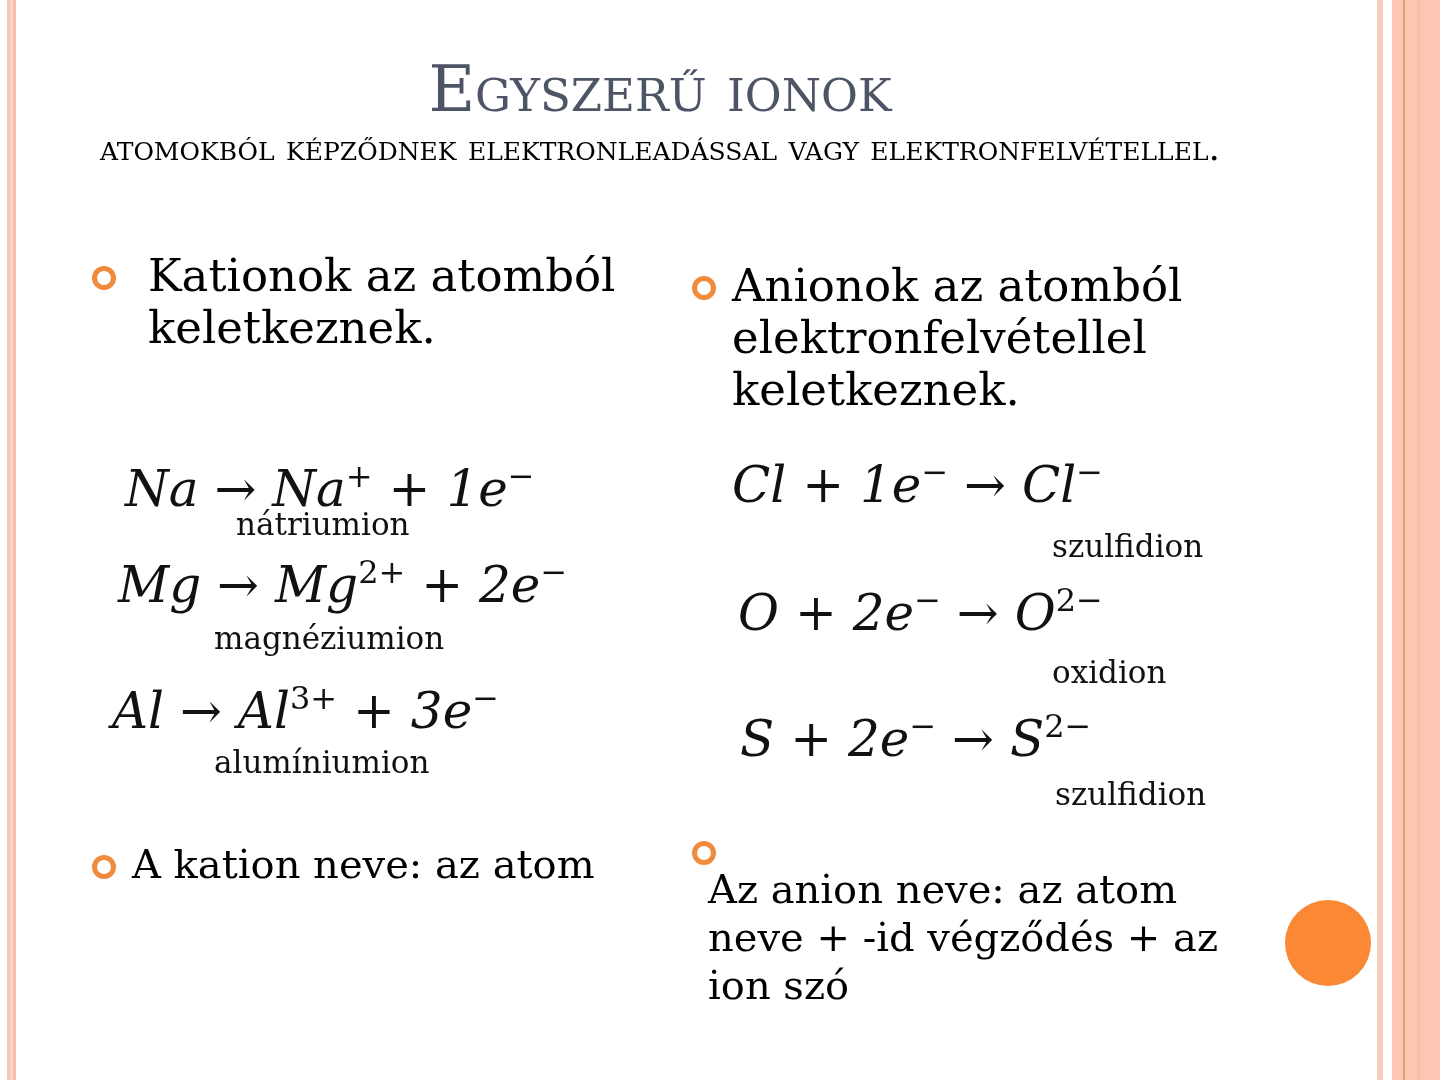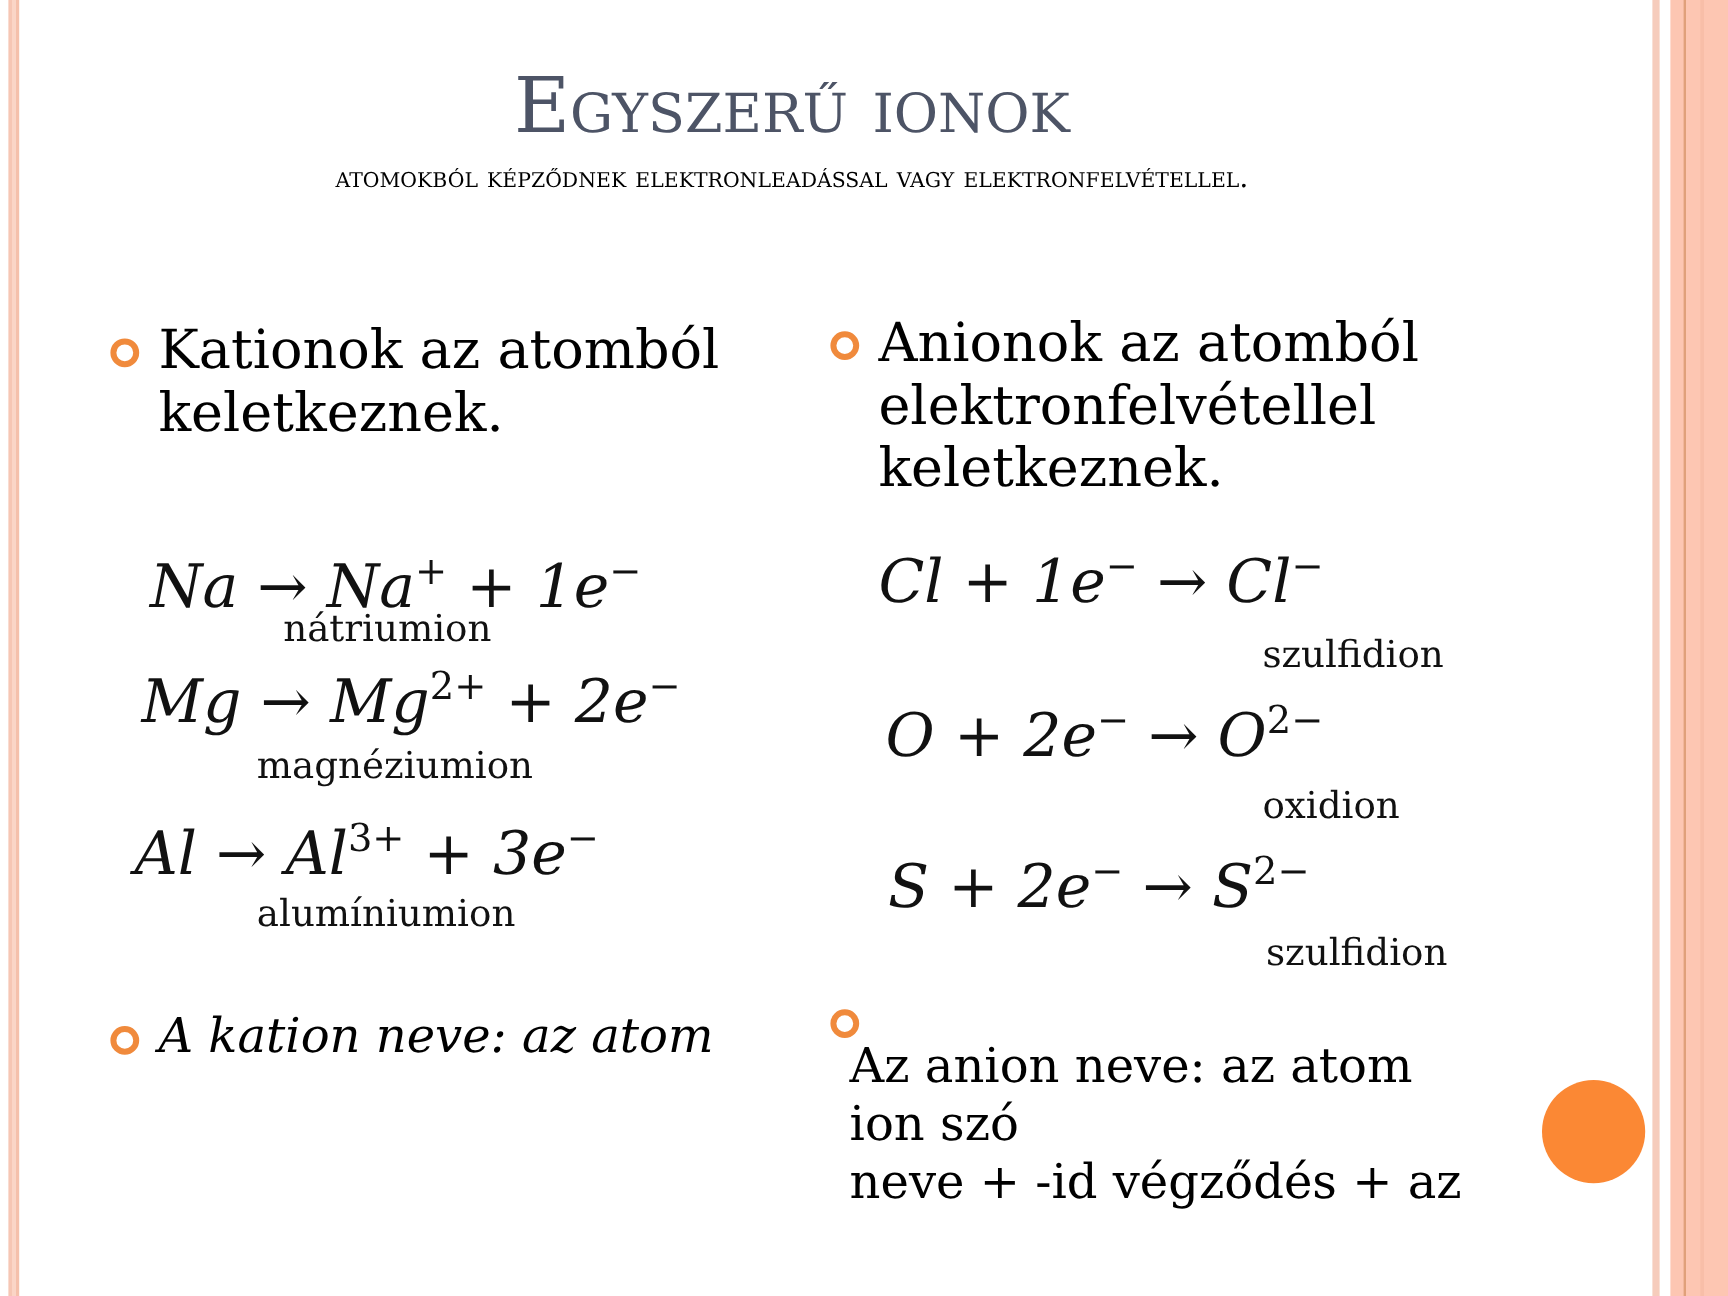--- a/index.html
+++ b/index.html
@@ -9,21 +9,21 @@
   .border-left-b { position:absolute; left:10px; top:0; width:3px; height:1080px; background:#fbd5c6; }
   .border-left-c { position:absolute; left:13px; top:0; width:3px; height:1080px; background:#f5c0ab; }
   .border-right-thin { position:absolute; left:1377px; top:0; width:6px; height:1080px; background:#f6ccbc; }
   .border-right-band { position:absolute; left:1392px; top:0; width:48px; height:1080px; background:#fdc6b2; }
   .border-right-line { position:absolute; left:1403px; top:0; width:2px; height:1080px; background:#e0a07a; }
   .border-right-shade { position:absolute; left:1417px; top:0; width:3px; height:1080px; background:#f8bea8; }
 
   .title { position:absolute; left:0; width:1320px; top:52px; text-align:center;
            font-size:64px; color:#4d5466; font-variant:small-caps; letter-spacing:0px; }
   .subtitle { position:absolute; left:60px; width:1200px; top:122px; text-align:center;
-              font-size:24px; line-height:52px; color:#000; font-variant:small-caps; text-transform:lowercase; }
+              font-size:36px; line-height:52px; color:#000; font-variant:small-caps; text-transform:lowercase; }
 
   .bullet { position:absolute; display:flex; align-items:flex-start; }
   .dot { width:14px; height:14px; border:5px solid #f08a3c; border-radius:50%; flex:none; box-sizing:content-box; }
   .btext { font-size:45px; line-height:52px; color:#000; }
   .btext.small { font-size:40px; line-height:48px; }
 
   .eq { position:absolute; font-family:"DejaVu Serif","Liberation Serif",serif; font-style:italic; font-size:50px; color:#111; white-space:nowrap; }
   .eq .up { font-style:normal; }
   .eq sup { font-size:32px; font-style:normal; vertical-align:0.6em; line-height:0; }
   .label { position:absolute; font-size:31px; color:#111; white-space:nowrap; }
@@ -37,21 +37,21 @@
 <div class="border-left-b"></div>
 <div class="border-left-c"></div>
 <div class="border-right-thin"></div>
 <div class="border-right-band"></div>
 <div class="border-right-line"></div>
 <div class="border-right-shade"></div>
 
 <div class="title">Egyszerű ionok</div>
 <div class="subtitle">atomokból képződnek elektronleadással vagy elektronfelvétellel.</div>
 
-<div class="bullet" style="left:92px; top:266px;">
+<div class="bullet" style="left:92px; top:250px;gap:16px;">
   <span class="dot" style="margin-top:16px;"></span>
   <div style="margin-left:16px;">
     <div class="btext">Kationok az atomból</div>
     <div class="btext">keletkeznek.</div>
   </div>
 </div>
 
 <div class="eq" style="left:125px; top:460px;text-align:center;">
   <span>Na</span>
   <span class="up">→</span>
@@ -72,21 +72,21 @@
 
 <div class="eq" style="left:112px; top:682px;">
   <span>Al</span>
   <span class="up">→</span>
   <span>Al</span><sup>3+</sup>
   <span class="up">+</span>
   <span>3e</span><sup>−</sup>
 </div>
 <div class="label" style="left:214px; top:744px;">alumíniumion</div>
 
-<div class="bullet" style="left:92px; top:840px;font-style:italic;">
+<div class="bullet" style="left:92px; top:840px;">
   <span class="dot" style="margin-top:15px;"></span>
   <div style="margin-left:16px;">
     <div class="btext small">A kation neve: az atom</div>
   </div>
 </div>
 
 <div class="bullet" style="left:692px; top:260px;">
   <span class="dot" style="margin-top:16px;"></span>
   <div style="margin-left:16px;">
     <div class="btext">Anionok az atomból</div>
@@ -119,18 +119,18 @@
   <span>2e</span><sup>−</sup>
   <span class="up">→</span>
   <span>S</span><sup>2−</sup>
 </div>
 <div class="label" style="left:1055px; top:776px;">szulfidion</div>
 
 <div class="bullet" style="left:692px; top:826px;flex-direction:column;">
   <span class="dot" style="margin-top:15px;"></span>
   <div style="margin-left:16px;">
     <div class="btext small">Az anion neve: az atom</div>
+    <div class="btext small">neve + -id végződés + az</div>
     <div class="btext small">ion szó</div>
-    <div class="btext small">neve + -id végződés + az</div>
   </div>
 </div>
 
 <div class="circle"></div>
 
 </body></html>

